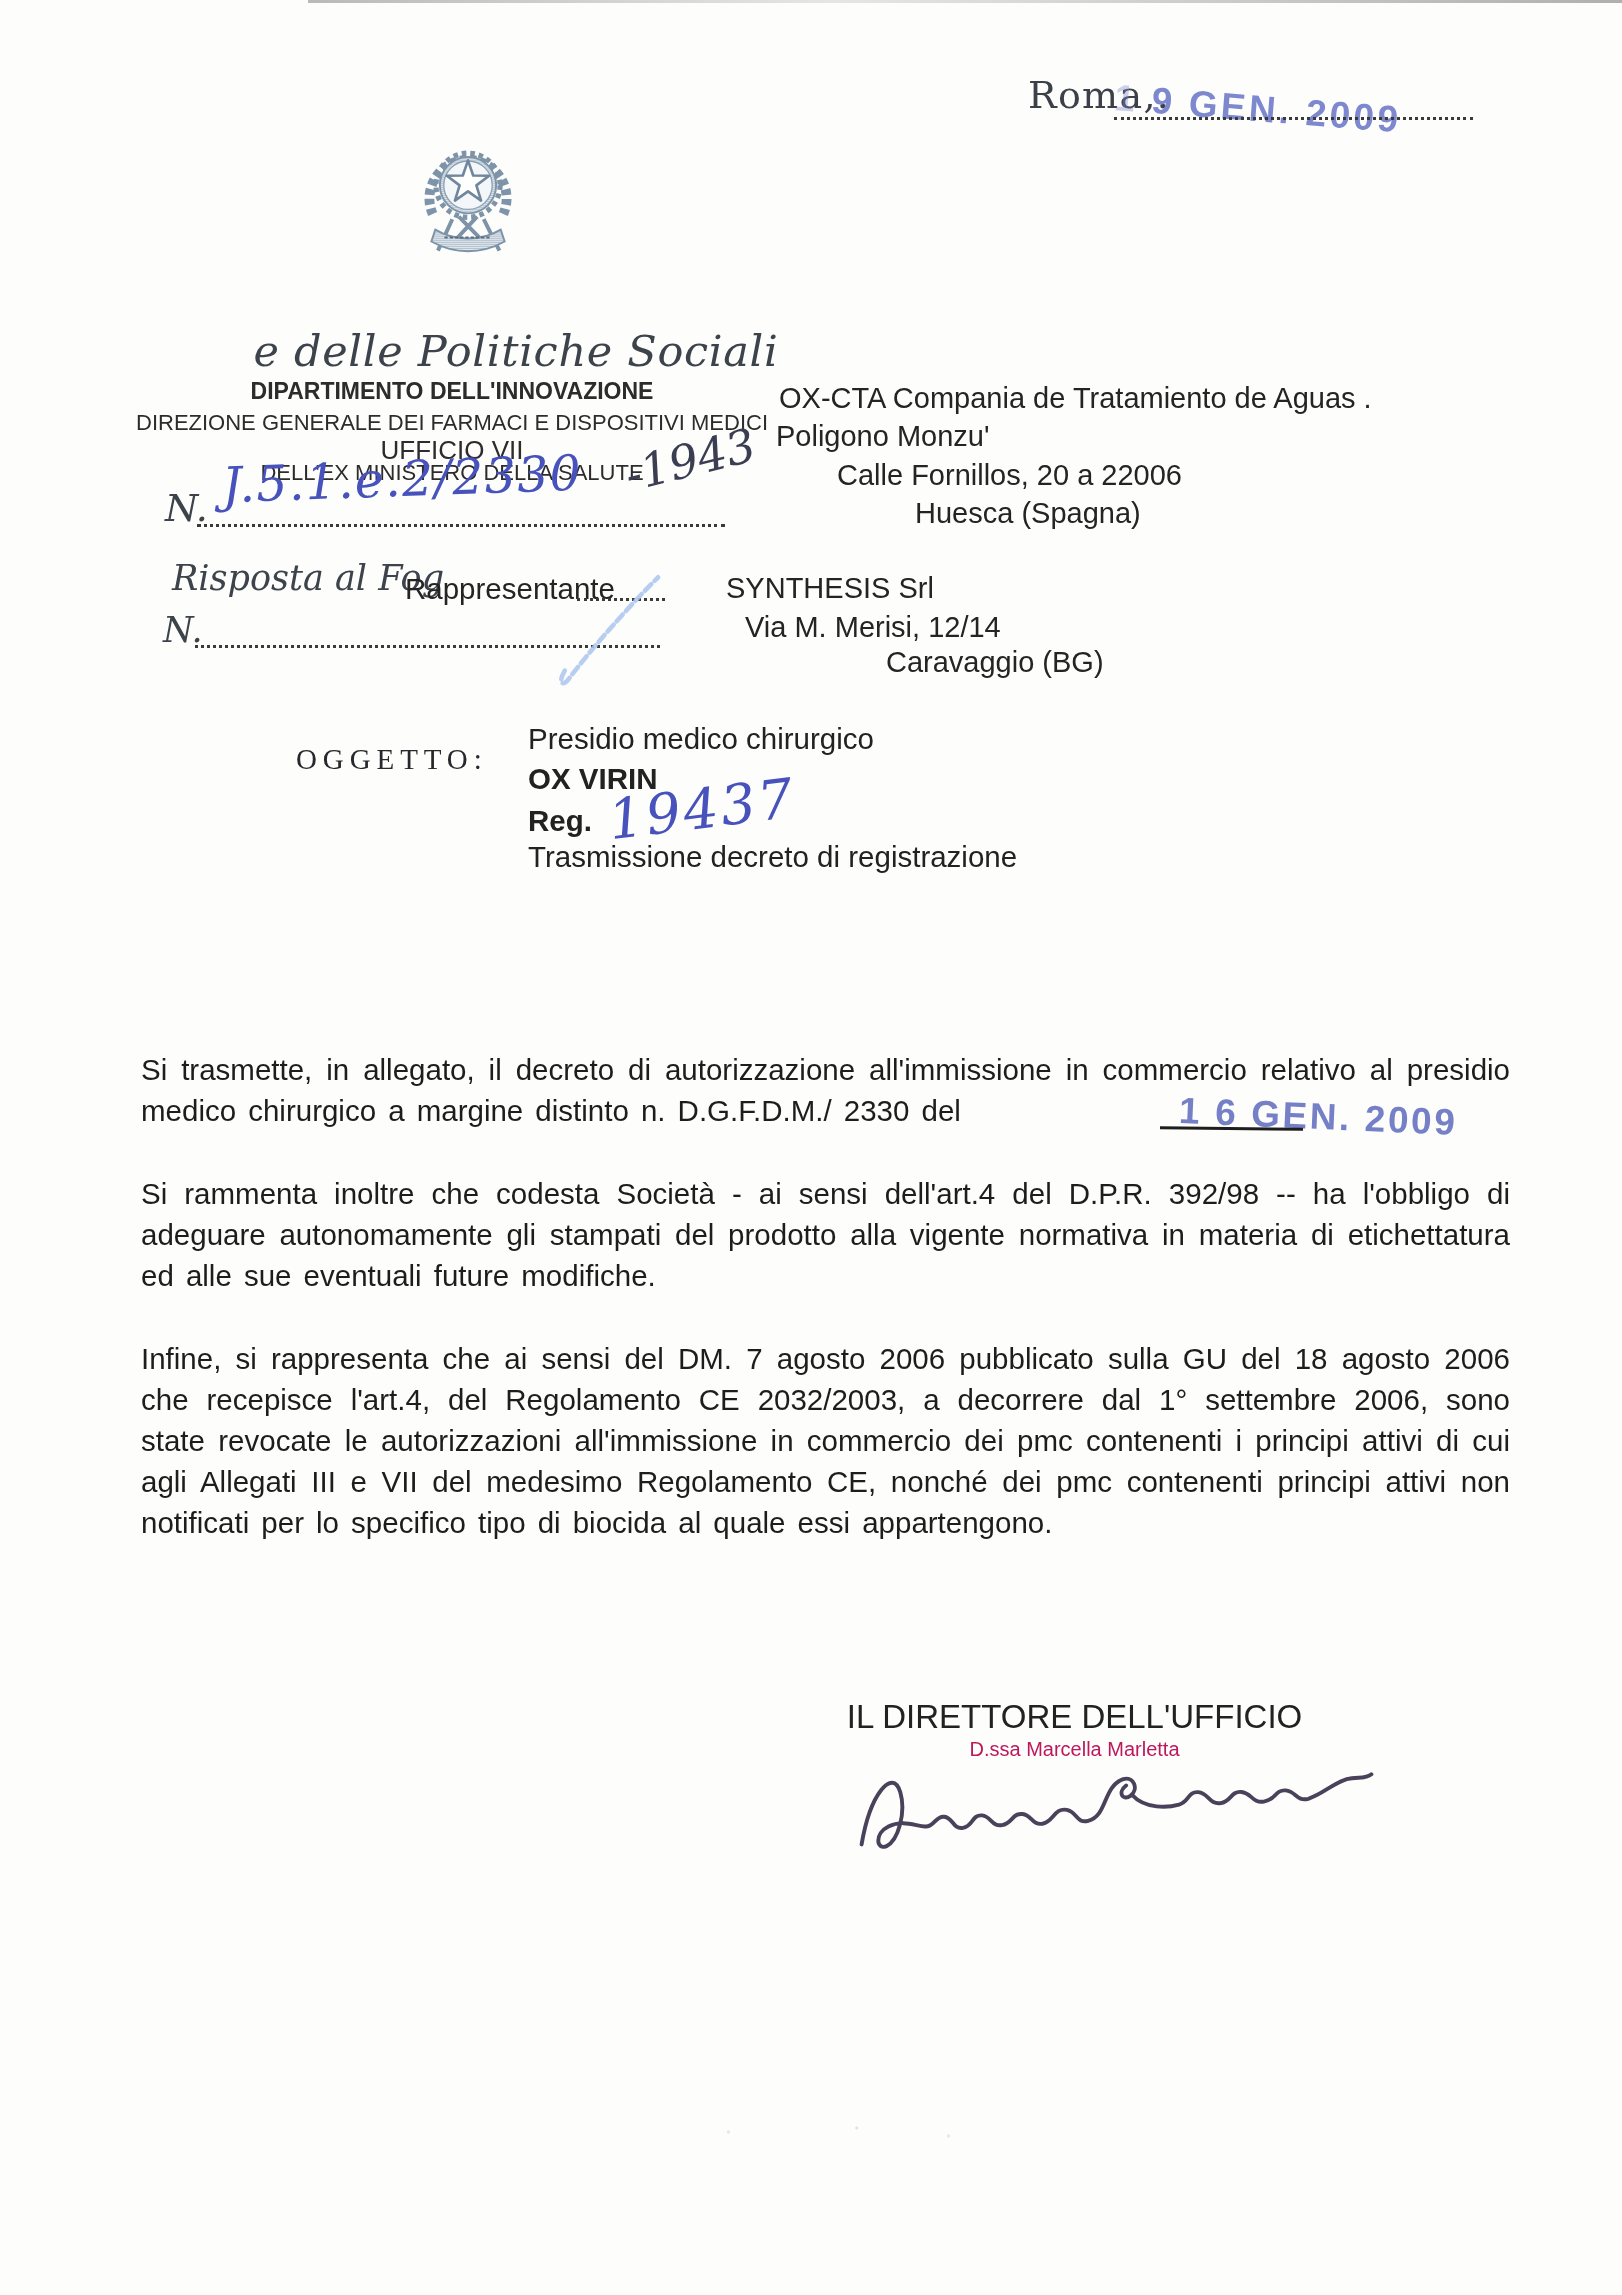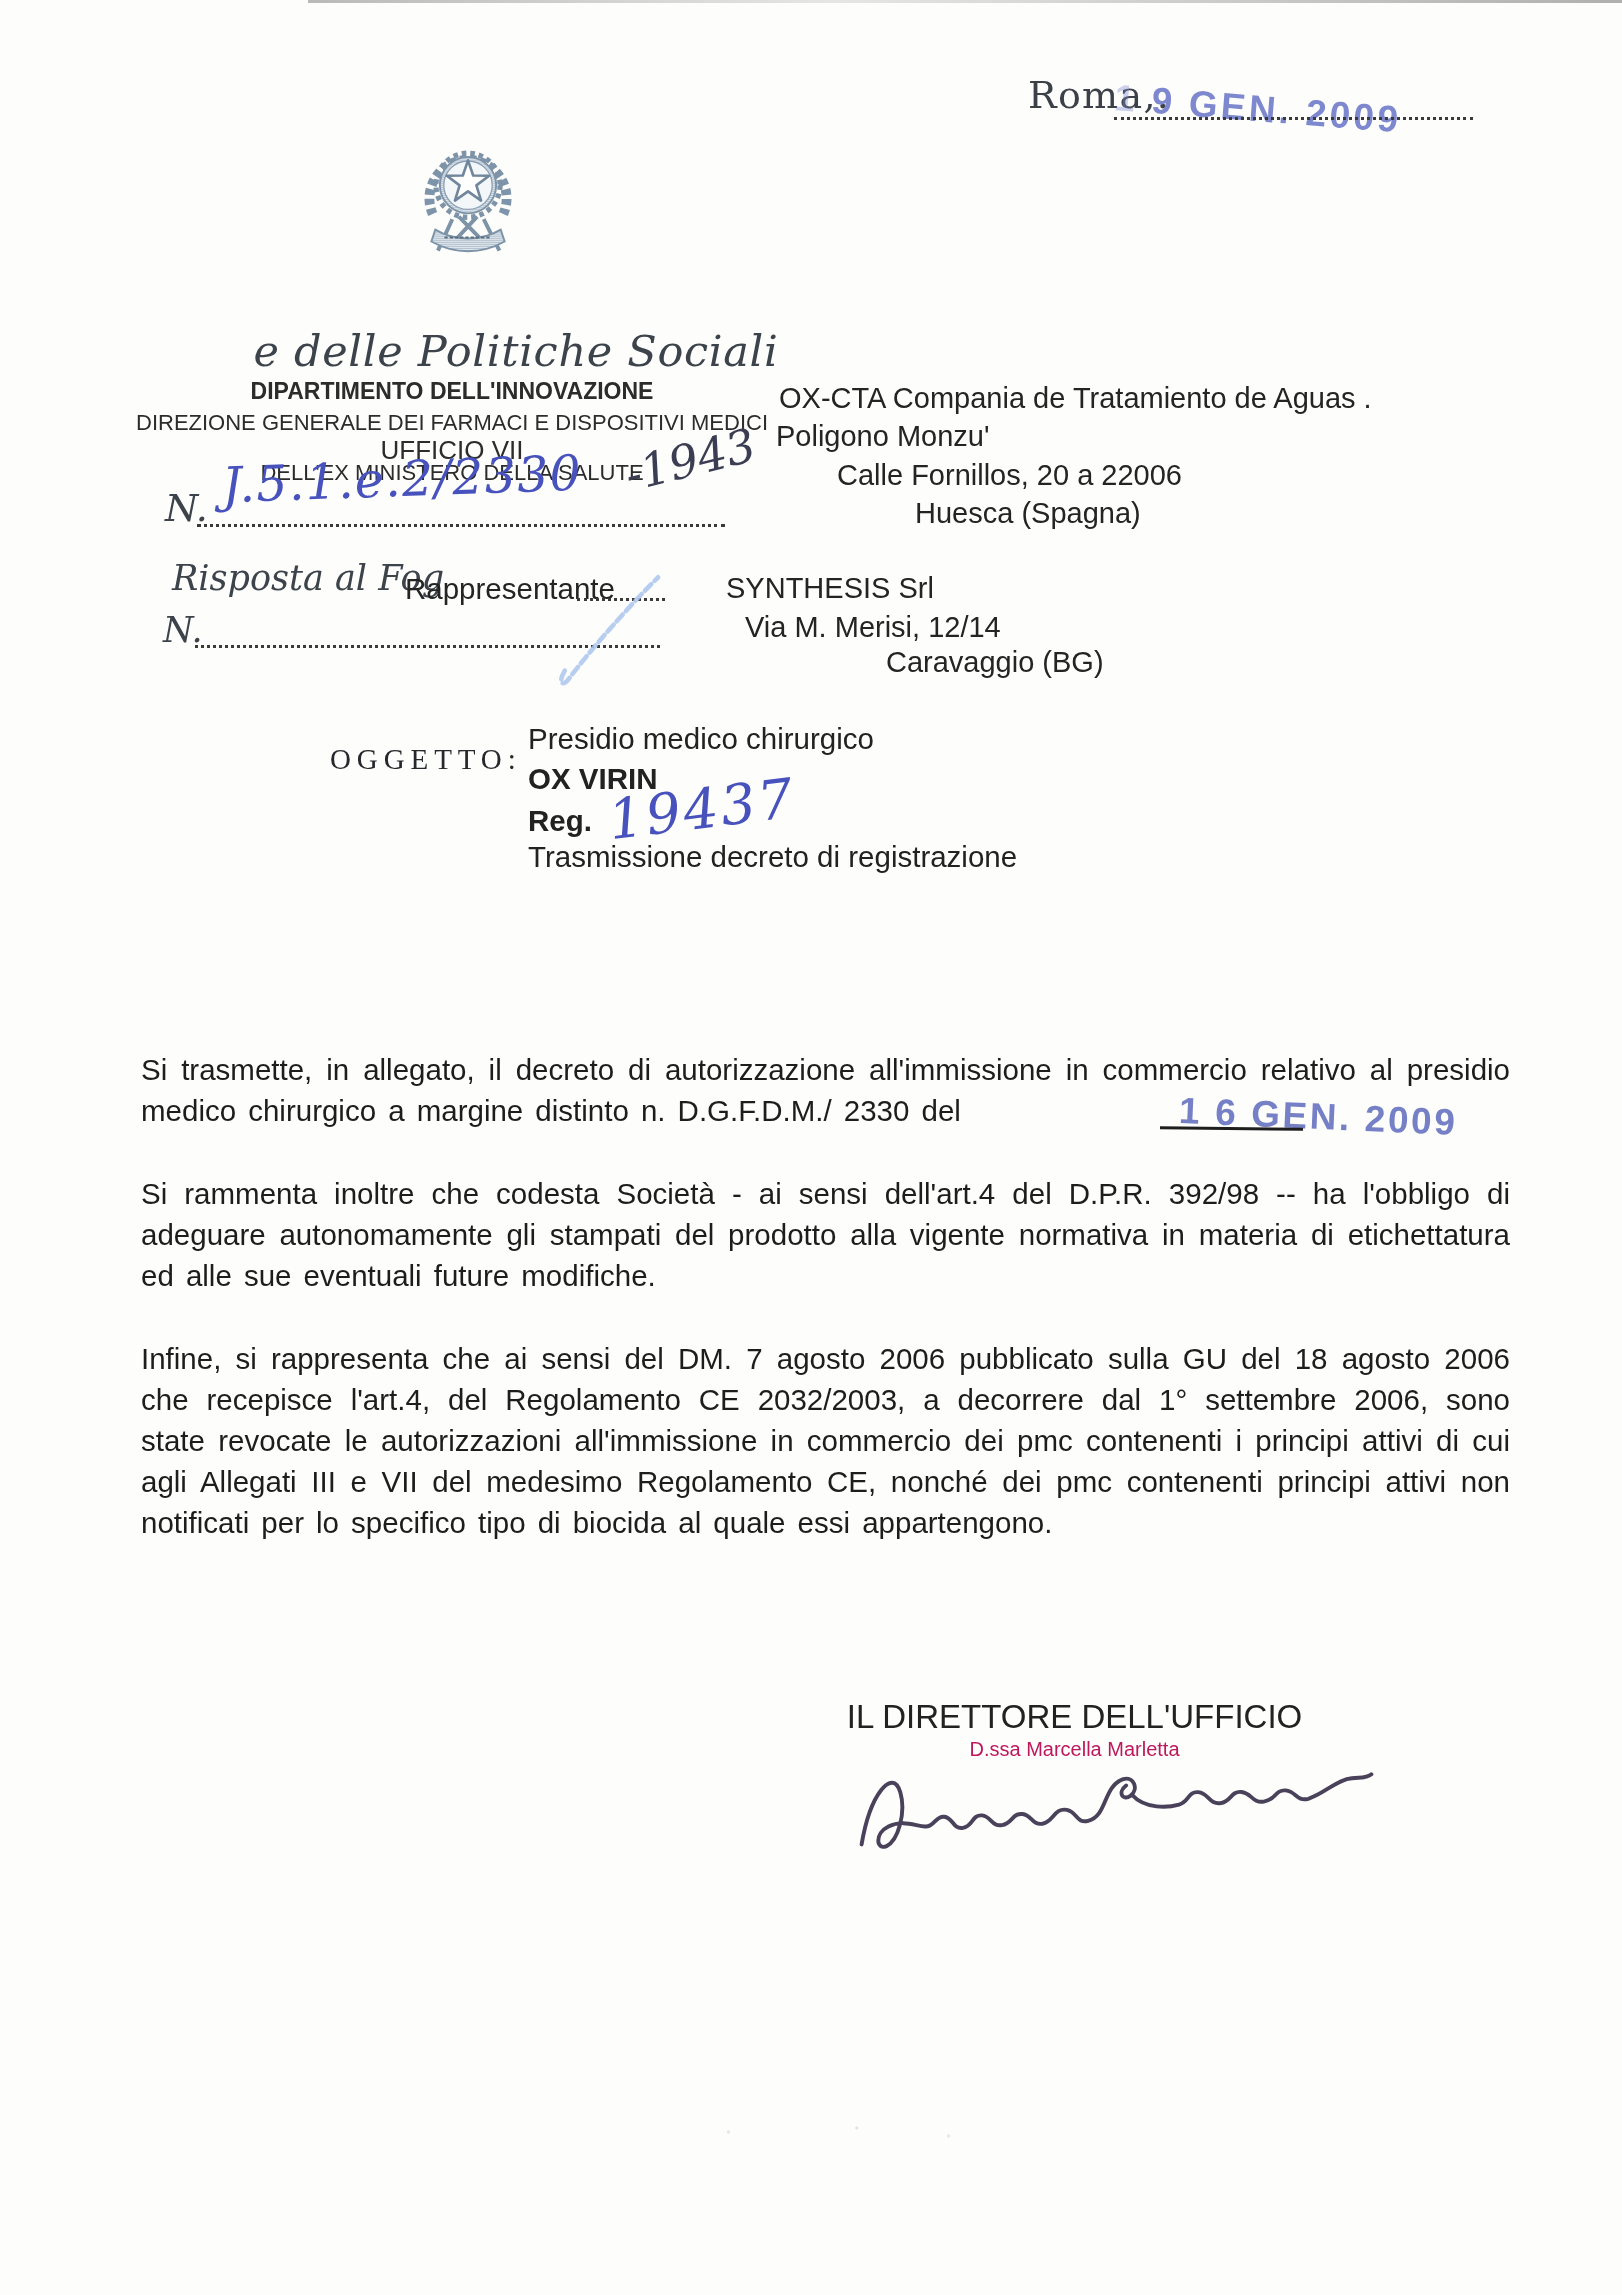--- a/index.html
+++ b/index.html
@@ -54,21 +54,21 @@
     color:#3b3d52;font-size:46px;transform:rotate(-14deg);white-space:nowrap;}
   .proto-dots{top:524px;left:197px;width:528px;}
   .risposta{top:558px;left:172px;font-size:35px;white-space:nowrap;}
   .rappr{top:572px;left:405px;font-size:29.5px;color:#242424;white-space:nowrap;}
   .rappr-dots{top:598px;left:577px;width:88px;}
   .n2{top:610px;left:163px;font-size:35px;}
   .n2-dots{top:645px;left:195px;width:465px;}
   .pen-check{top:572px;left:545px;}
   
   .oggetto{top:743px;left:296px;font-family:"Liberation Serif",serif;font-size:29px;
-    letter-spacing:5.9px;color:#26282c;margin-left:34px;}
+    letter-spacing:5.9px;color:#26282c;}
   .subj{left:528px;font-size:29.5px;color:#222;white-space:nowrap;}
   .subj1{top:722px;}
   .subj2{top:762px;font-weight:bold;}
   .subj3{top:804px;font-weight:bold;}
   .subj-reg-hand{top:777px;left:608px;font-size:55px;transform:rotate(-7deg);letter-spacing:2.6px;}
   .subj4{top:840px;}
   
   .bodytext{top:1049px;left:141px;width:1369px;font-size:29.5px;line-height:41px;
     text-align:justify;color:#1d1d1d;word-spacing:3.9px;}
   .bodytext p{margin:0 0 42px 0;}

